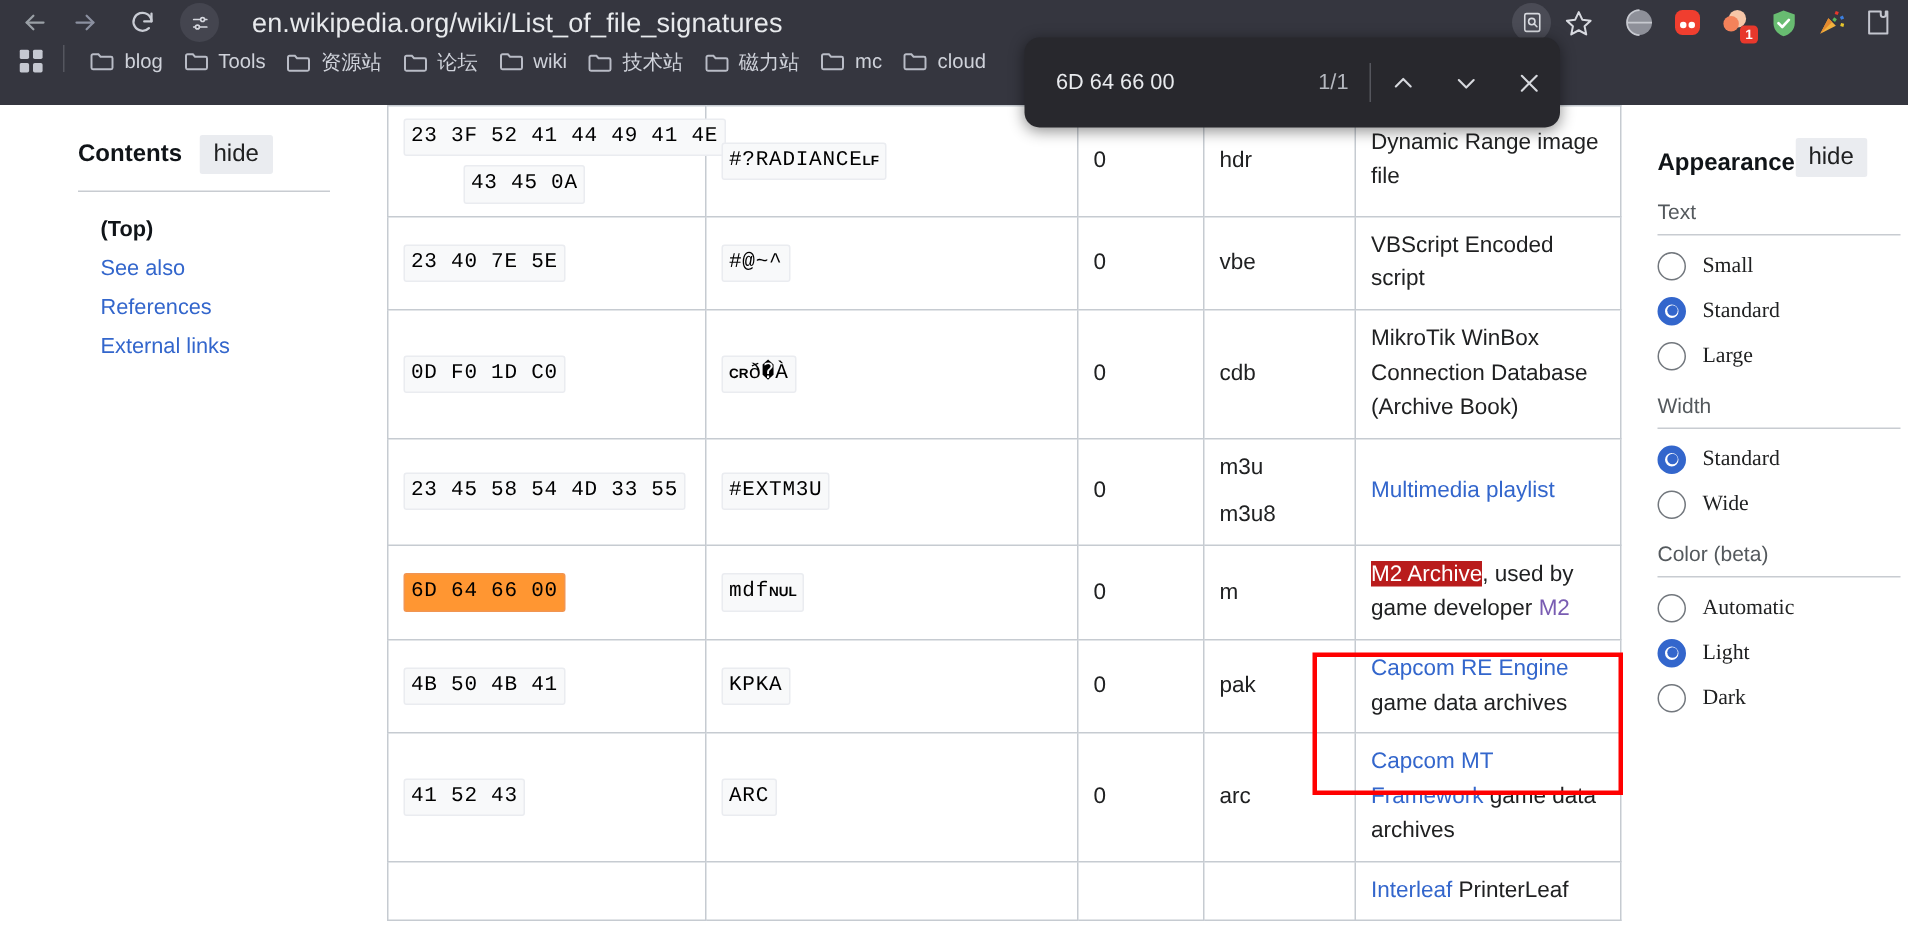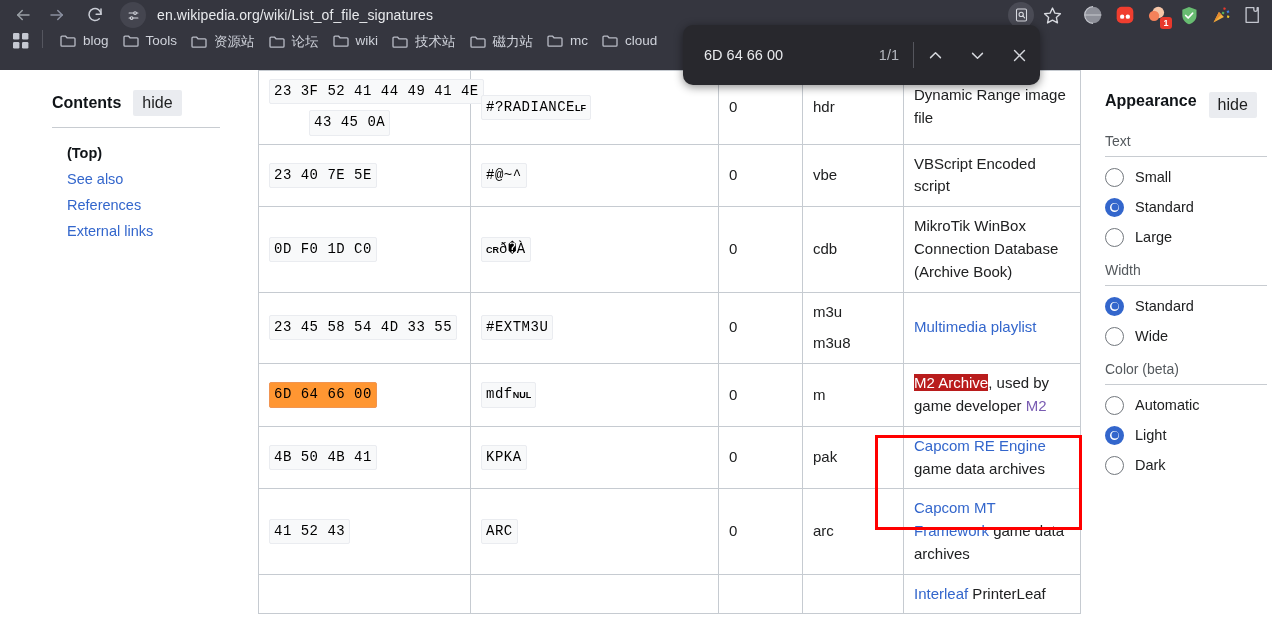--- a/index.html
+++ b/index.html
@@ -40,22 +40,22 @@
     min-width: 0;
   }
   #site-settings-icon {
     width: 26px; height: 26px;
     border-radius: 50%;
     background: #44454f;
     display: flex; align-items: center; justify-content: center;
     flex: 0 0 auto;
   }
   #url-text {
-    margin-left: 11px;
-    font-size: 14px;
+    margin-left: 22px;
+    font-size: 18px;
     color: #e8eaed;
     white-space: nowrap;
     letter-spacing: 0.1px;
   }
   #omnibox-actions {
     display: flex; align-items: center;
     flex: 0 0 auto;
     margin-right: 6px;
   }
   #reading-mode-icon {
@@ -163,30 +163,31 @@
     margin-left: 15px;
   }
   .toc-item.toc-top { color: #101418; font-weight: bold; }
 
   
   #appearance-sidebar {
     position: absolute; right: 0; top: 0;
     width: 185px; height: 552px;
     padding: 22px 10px 0 18px;
   }
-  #appearance-header { display:flex; align-items:flex-start; gap: 12px; }
+  #appearance-header { display:flex; align-items:flex-end; }
   #appearance-title { font-size: 16px; font-weight: bold; color: #101418; }
   .ap-group-label {
     font-size: 14px; color: #54595d;
     margin-top: 15px;
   }
   .ap-rule { height:1px; background:#c8ccd1; margin-top: 7px; width: 162px; }
   .ap-option {
     display: flex; align-items: center; gap: 11px;
     margin-top: 11px;
+    font-family: Liberation Serif, serif;
   }
   .radio {
     width: 19px; height: 19px; border-radius: 50%;
     border: 1.6px solid #72777d; background: #fff;
     flex: 0 0 auto;
     position: relative;
   }
   .radio.checked { border: 1.6px solid #36c; border-width: 5px; background:#fff; }
   .radio.checked::after {
     content: ""; position: absolute;

